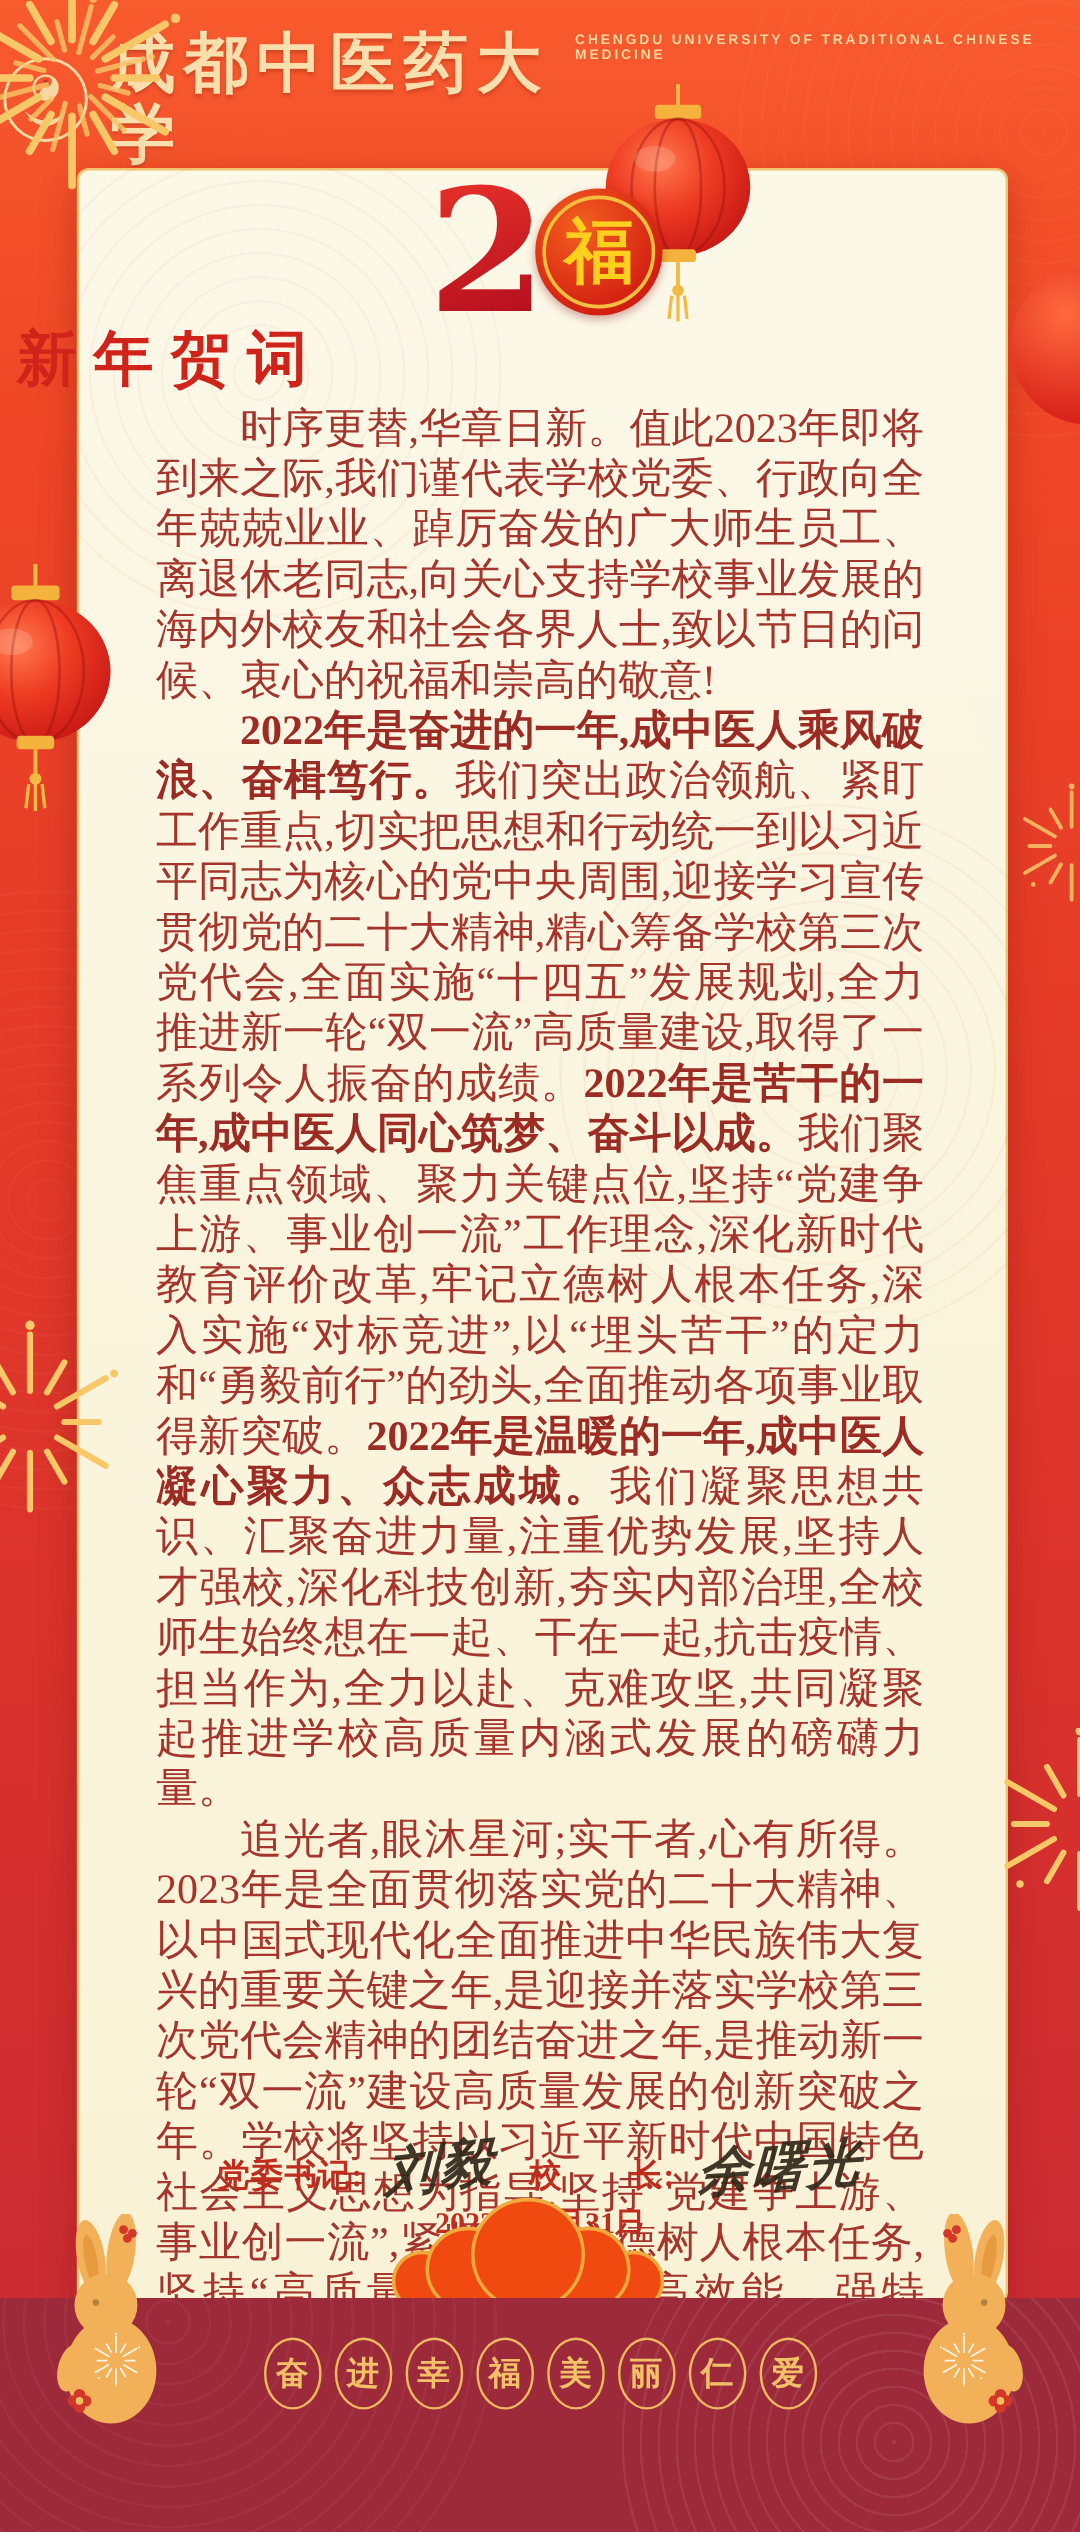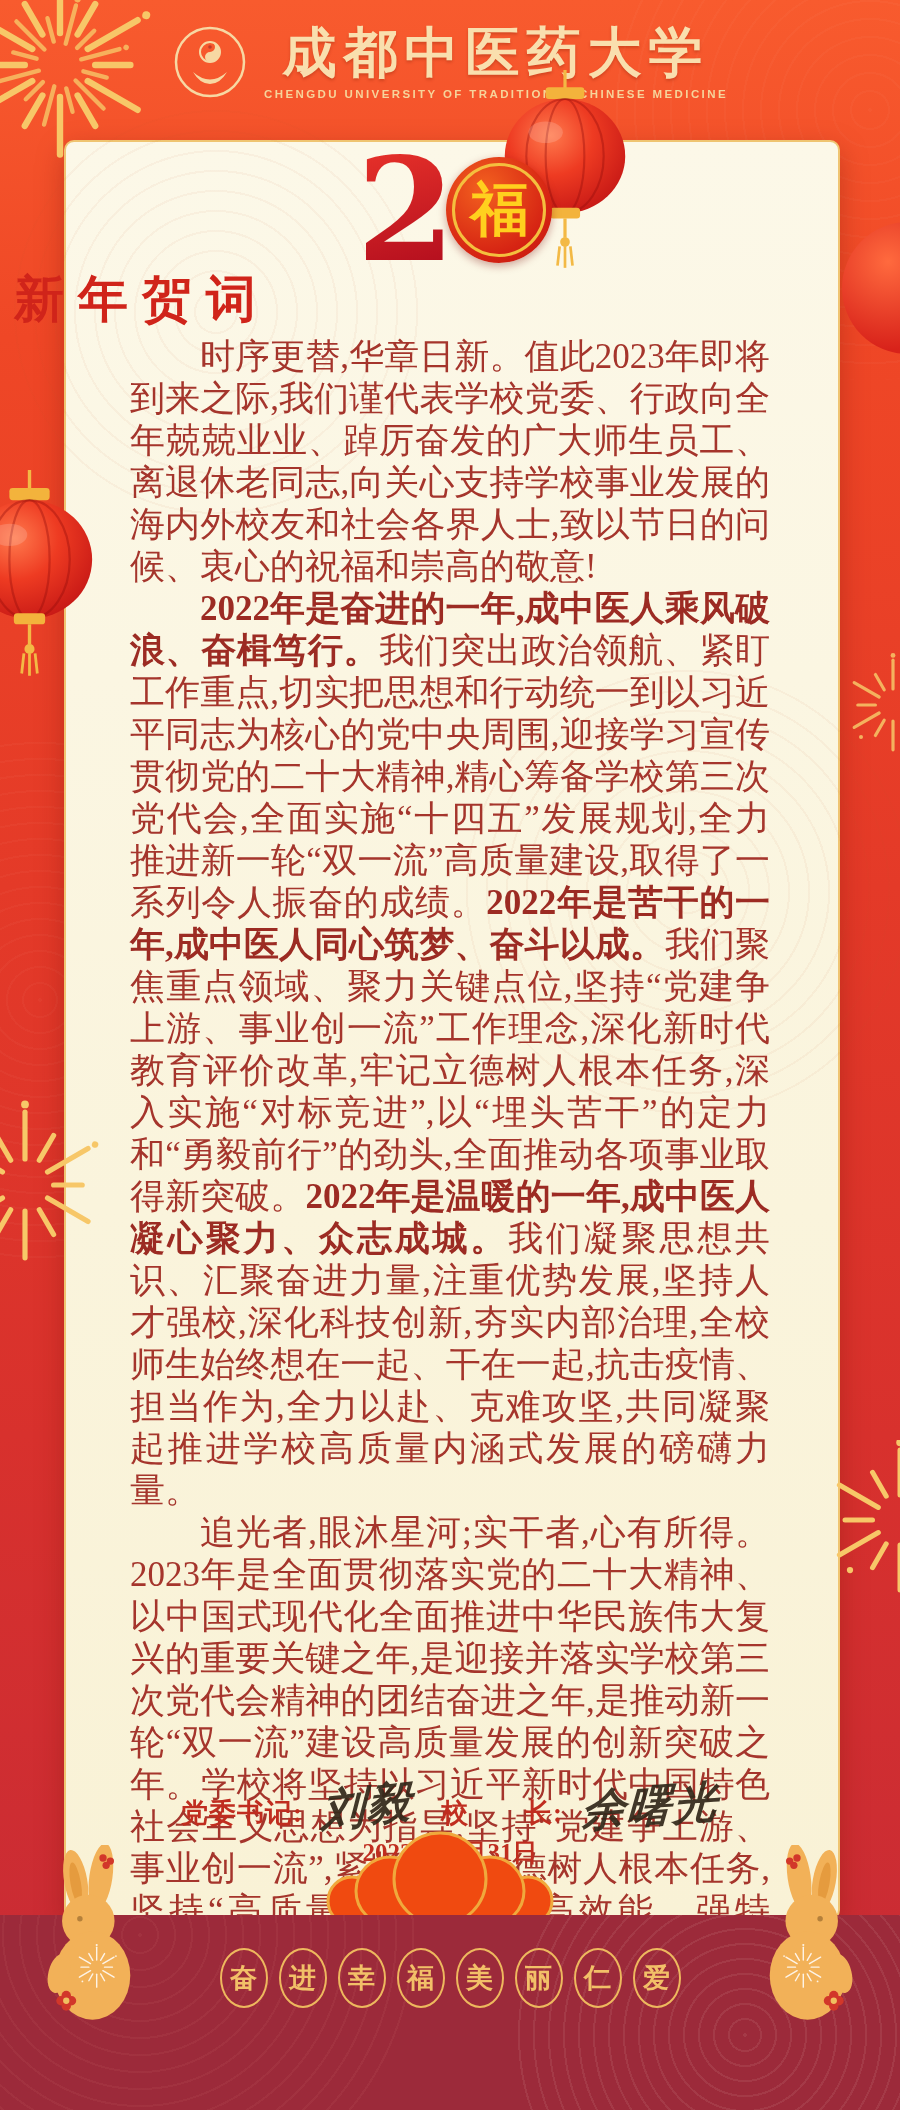--- a/index.html
+++ b/index.html
@@ -8,21 +8,21 @@
     font-family:"Liberation Serif","DejaVu Serif",serif;}
   
   .bg-rings{position:absolute;border-radius:50%;pointer-events:none;}
   .bg-rings.r1{left:600px;top:-160px;width:540px;height:540px;opacity:.5;
     background:repeating-radial-gradient(circle,rgba(255,255,255,.05) 0 2px,transparent 2px 18px);}
   .bg-rings.r2{left:-220px;top:740px;width:520px;height:520px;opacity:.5;
     background:repeating-radial-gradient(circle,rgba(255,210,190,.07) 0 2px,transparent 2px 16px);}
   
   .header{position:absolute;top:24px;left:0;right:0;display:flex;align-items:center;justify-content:center;gap:16px;}
   .logo{width:76px;height:76px;flex:0 0 auto;}
-  .uni-col{display:flex;flex-direction:column;align-items:center;}
+  .uni-col{display:flex;flex-direction:row;}
   .uni-cn{font-size:54px;font-weight:700;color:#f9dfae;letter-spacing:7px;line-height:1.1;
     text-shadow:0 2px 3px rgba(130,30,5,.3);}
   .uni-en{margin-top:4px;font-family:"Liberation Sans","DejaVu Sans",sans-serif;font-size:11.5px;font-weight:700;
     color:#f6d49b;letter-spacing:2.4px;}
   
   .card{position:absolute;left:64px;top:140px;width:772px;height:1776px;border-radius:10px;
     background:linear-gradient(180deg,#fcf8e8 0%,#faf4dc 60%,#f9f2d6 100%);
     border:2px solid rgba(238,193,108,.95);box-shadow:0 10px 28px rgba(130,20,10,.38);}
   .card-rings{position:absolute;border-radius:50%;pointer-events:none;
     background:repeating-radial-gradient(circle,rgba(190,80,40,.05) 0 2px,transparent 2px 20px);}

